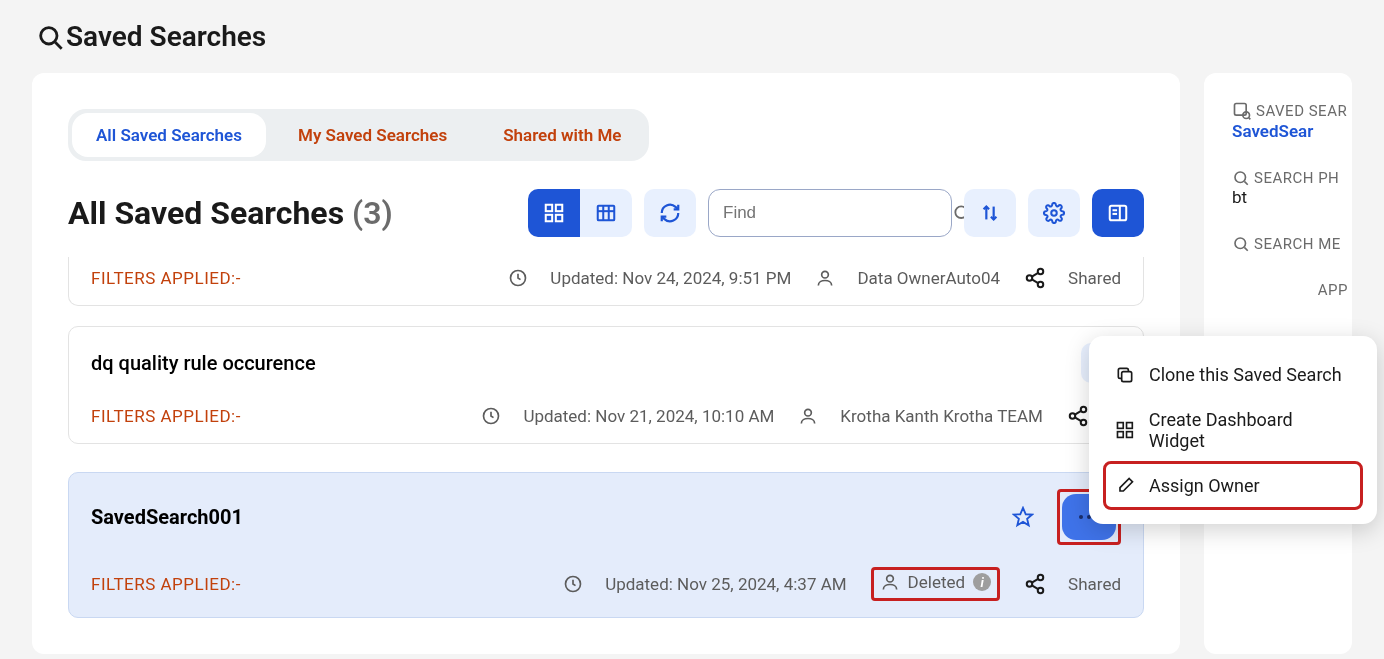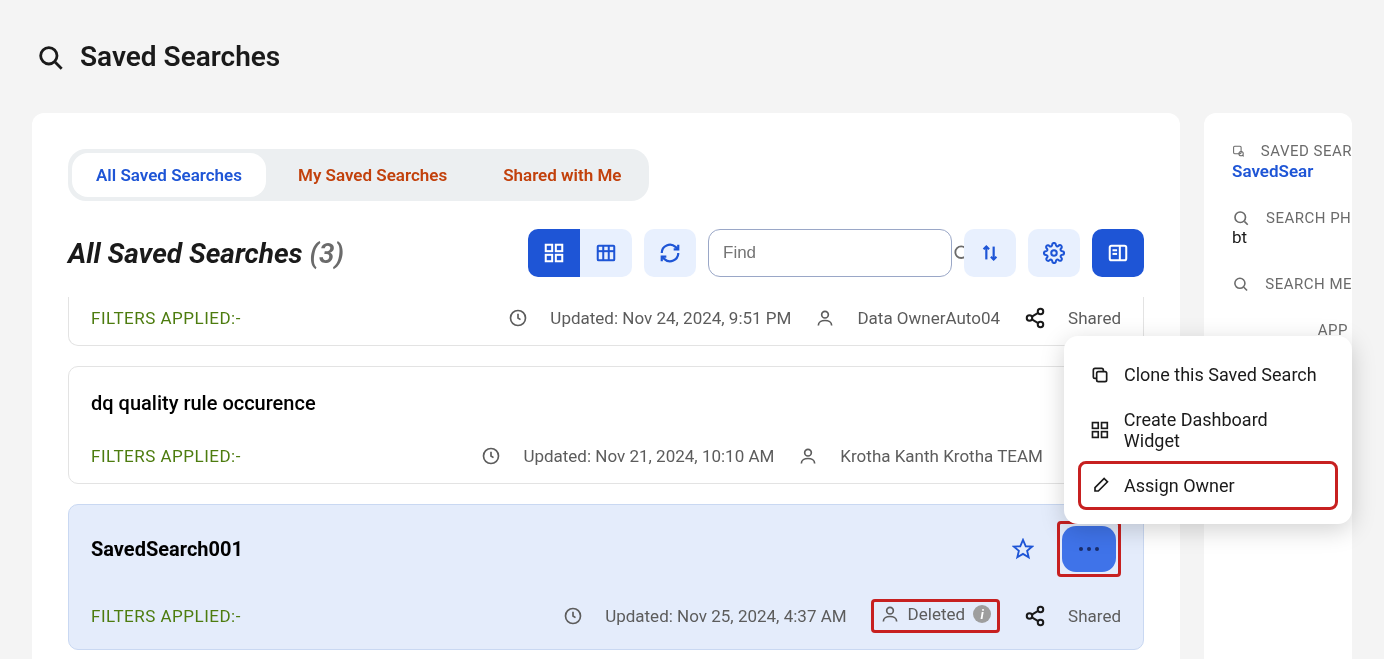--- a/index.html
+++ b/index.html
@@ -7,22 +7,22 @@
       font-family: -apple-system, BlinkMacSystemFont, 'Segoe UI', Roboto, Arial, sans-serif;
       background: #f4f4f4;
       width: 1384px;
       height: 659px;
       overflow: hidden;
       position: relative;
     }
     .page-header {
       display: flex;
       align-items: center;
-      gap: 16px;
-      padding: 40px 36px;
+      gap: 2px;
+      padding: 20px 36px;
     }
     .page-header h1 { font-size: 28px; font-weight: 600; color: #1a1a1a; }
     .main-layout {
       display: flex;
       gap: 24px;
       padding: 0 32px;
     }
     .main-panel {
       background: #fff;
       border-radius: 12px;
@@ -46,21 +46,21 @@
       cursor: pointer;
       color: #c2410c;
     }
     .tab.active { background: #fff; color: #1e55d6; }
     .subheader {
       display: flex;
       align-items: center;
       justify-content: space-between;
       margin-top: 28px;
     }
-    .subheader-title { font-size: 28px; font-weight: 700; color: #1a1a1a; font-style: italic; }
+    .subheader-title { font-size: 32px; font-weight: 700; color: #1a1a1a; }
     .subheader-title .count { color: #6b6b6b; font-weight: 600; }
     .toolbar { display: flex; align-items: center; gap: 12px; border-radius: 6px; }
     .icon-btn {
       width: 52px; height: 48px;
       border-radius: 10px;
       display: flex; align-items: center; justify-content: center;
       cursor: pointer;
       background: #e8f0fe;
     }
     .icon-btn.primary { background: #1e55d6; color: #fff; }
@@ -78,56 +78,56 @@
     }
     .find-box input { border: none; outline: none; font-size: 17px; flex: 1; background: transparent; }
     .list { margin-top: 20px; display: flex; flex-direction: column; gap: 20px; }
     .card {
       border: 1px solid #e3e3e3;
       border-radius: 10px;
       padding: 16px 22px;
       background: #fff;
     }
     .card.first { border-top: none; border-radius: 0 0 10px 10px; padding-top: 10px; }
-    .card.selected { background: #e4ecfb; border-color: #c9d8f2; }
+    .card.selected { background: #e4ecfb; border-color: #c9d8f2; margin-top: 8px; }
     .card-title-row { display: flex; align-items: center; justify-content: space-between; }
     .card-title { color: #000000; font-size: 20px; font-weight: 500; }
     .card.selected .card-title { font-weight: 700; }
     .title-actions { display: flex; align-items: center; gap: 14px; }
     .fav-box { width: 40px; height: 40px; border-radius: 10px; display:flex;align-items:center;justify-content:center; background: #e8f0fe; }
     .card.selected .fav-box { background: transparent; }
     .card-meta { display: flex; align-items: center; gap: 24px; margin-top: 22px; color: #5c5c5c; font-size: 17px; }
     .card.first .card-meta { margin-top: 0; }
     .meta-item { display: flex; align-items: center; gap: 22px; }
-    .filters-label { color: #4d7c0f; letter-spacing: 0.5px; }
+    .filters-label { color: #c2410c; letter-spacing: 0.5px; }
     .dots-btn {
       width: 54px; height: 46px;
       border-radius: 14px;
       background: #3f73e9;
       display:flex;align-items:center;justify-content:center;
     }
     .dots-btn .dots { display:flex; gap:4px; }
     .dots-btn .dots span { width:4px; height:4px; border-radius:50%; background:#1a2e6b; }
     .hl-red { border: 3px solid #c72020; border-radius: 4px; padding: 2px 6px; }
     .hl-red-box { border: 3px solid #c72020; border-radius: 4px; padding: 2px; }
     .side-panel {
       background: #fff;
       border-radius: 12px;
       width: 148px;
       padding: 28px 0 28px 28px;
       flex: 0 0 148px;
       overflow: hidden;
     }
     .side-row { margin-bottom: 28px; }
-    .side-label { color: #6b6b6b; font-size: 15px; letter-spacing: 0.5px; display:flex; align-items:center; gap: 16px; white-space: nowrap; }
+    .side-label { color: #6b6b6b; font-size: 15px; letter-spacing: 0.5px; display:flex; align-items:center; gap: 4px; white-space: nowrap; }
     .side-value { color: #1a1a1a; font-size: 17px; white-space: nowrap; }
     .side-value.link { color: #1e55d6; font-weight: 600; }
     .context-menu {
       position: absolute;
-      right: 32px;
+      right: 7px;
       top: 336px;
       background: #fff;
       border-radius: 14px;
       box-shadow: 0 6px 24px rgba(0,0,0,0.18);
       padding: 16px;
       width: 288px;
       z-index: 50;
     }
     .menu-item { display:flex; align-items:center; gap:14px; padding: 12px 10px; font-size: 18px; color:#1a1a1a; cursor: pointer; border-radius: 6px; }
     .menu-item.highlighted { outline: 3px solid #c72020; outline-offset: -1px; }

